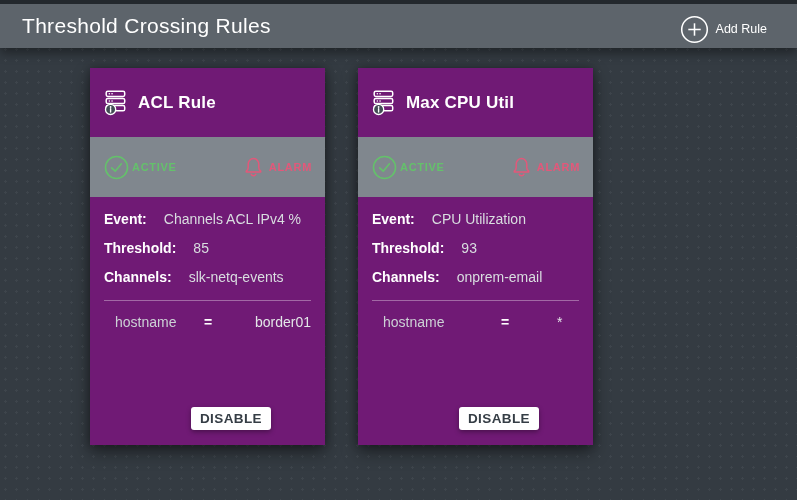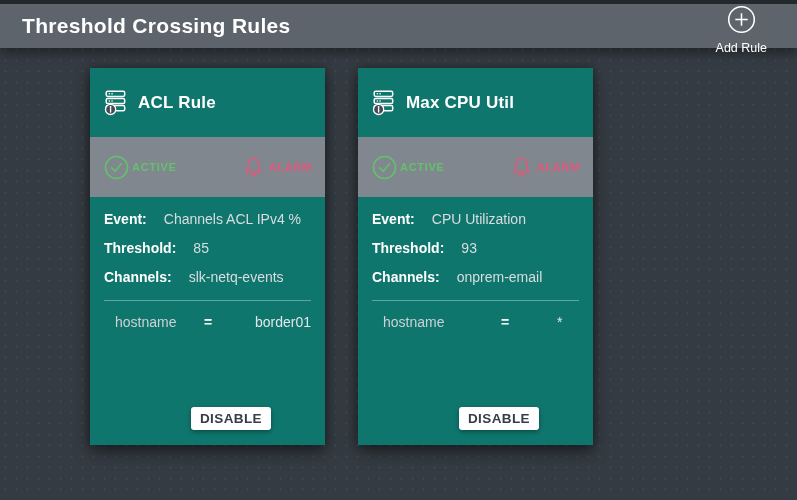--- a/index.html
+++ b/index.html
@@ -12,33 +12,33 @@
     position:relative;
   }
   .top-strip { height:4px; background:#23282d; position:relative; z-index:3; }
   .app-header {
     height:44px; background:#5d646b;
     display:flex; align-items:center; justify-content:space-between;
     padding:0 30px 0 22px;
     box-shadow:0 5px 10px rgba(0,0,0,0.40);
     position:relative; z-index:2;
   }
-  .app-title { color:#ffffff; font-size:21px; font-weight:bold; letter-spacing:0.3px; }
+  .app-title { color:#ffffff; font-size:21px; font-weight:normal; letter-spacing:0.3px; }
   .add-rule {
-    display:flex; flex-direction:column; align-items:center; gap:6px;
+    display:flex; flex-direction:row; align-items:center; gap:6px;
     color:#ffffff; cursor:pointer; transform:translateY(3px);
   }
   .add-rule-label { font-size:12.5px; color:#ffffff; }
   .content {
     position:relative; z-index:1;
     display:flex; gap:33px;
     padding:20px 0 0 90px;
   }
   .card {
-    width:235px; height:377px; background:#0f766e;
+    width:235px; height:377px; background:#701a75;
     box-shadow:0 7px 16px rgba(0,0,0,0.45), 0 0 8px rgba(0,0,0,0.28);
     display:flex; flex-direction:column;
   }
   .card-header { height:69px; display:flex; align-items:center; gap:9px; padding:0 13px; flex:0 0 auto; }
   .card-title { color:#ffffff; font-size:17px; font-weight:bold; letter-spacing:0.2px; }
   .status-row {
     height:60px; background:#80878e; flex:0 0 auto;
     display:flex; justify-content:space-between; align-items:center; padding:0 13px;
   }
   .status-block { display:flex; align-items:center; justify-content:center; gap:2px; }

